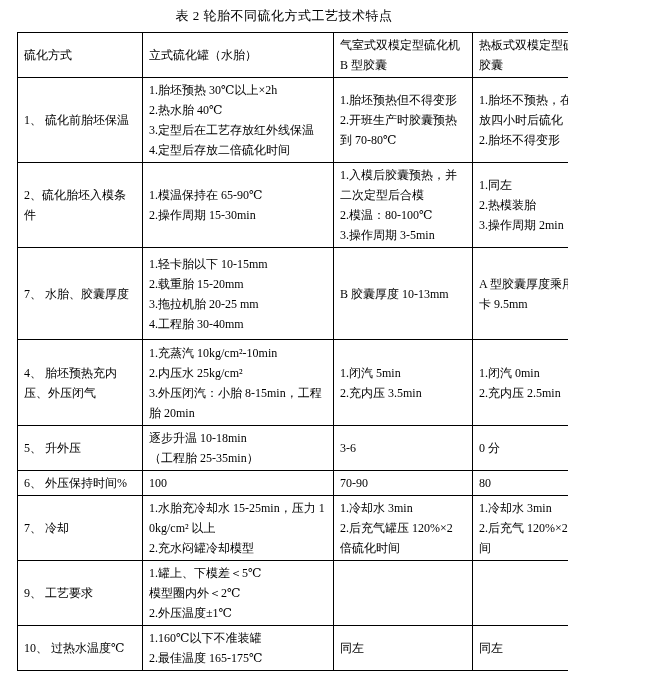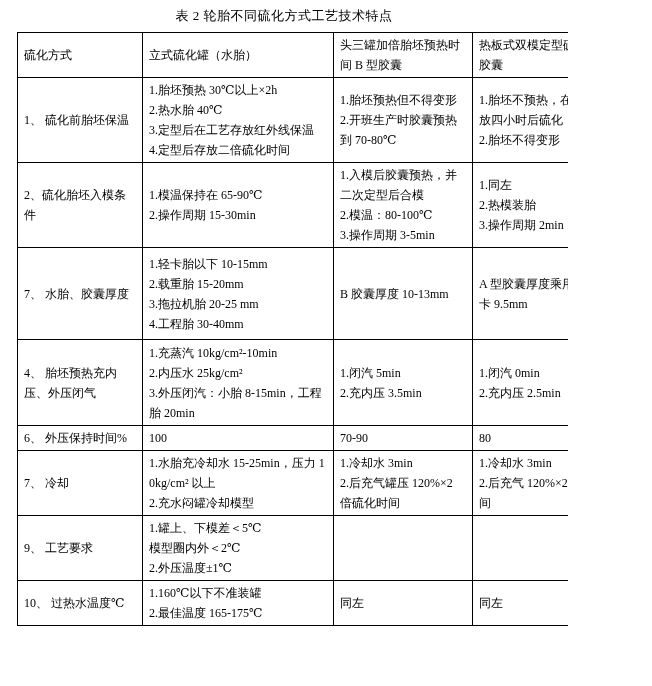--- a/index.html
+++ b/index.html
@@ -70,21 +70,21 @@
     <colgroup>
       <col class="c0">
         <col class="c1">
         <col class="c2">
         <col class="c3">
     </colgroup>
     <tbody>
       <tr class="h-header">
         <td>硫化方式</td>
         <td>立式硫化罐（水胎）</td>
-        <td>头三罐加倍胎坯预热时间 B 型胶囊</td>
+        <td>气室式双模定型硫化机 B 型胶囊</td>
         <td>热板式双模定型硫化机 A 型胶囊</td>
       </tr>
       <tr class="h-r0">
         <td>1、 硫化前胎坯保温</td>
         <td>1.胎坯预热 30℃以上×2h
 2.热水胎 40℃
 3.定型后在工艺存放红外线保温
 4.定型后存放二倍硫化时间</td>
         <td>1.胎坯预热但不得变形
 2.开班生产时胶囊预热到 70-80℃</td>
@@ -114,20 +114,27 @@
       <tr class="h-r3">
         <td>4、 胎坯预热充内压、外压闭气</td>
         <td>1.充蒸汽 10kg/cm²-10min
 2.内压水 25kg/cm²
 3.外压闭汽：小胎 8-15min，工程胎 20min</td>
         <td>1.闭汽 5min
 2.充内压 3.5min</td>
         <td>1.闭汽 0min
 2.充内压 2.5min</td>
       </tr>
+      <tr class="h-r4">
+        <td>5、 升外压</td>
+        <td>逐步升温 10-18min
+（工程胎 25-35min）</td>
+        <td>3-6</td>
+        <td>0 分</td>
+      </tr>
       <tr class="h-r5">
         <td>6、 外压保持时间%</td>
         <td>100</td>
         <td>70-90</td>
         <td>80</td>
       </tr>
       <tr class="h-r6">
         <td>7、 冷却</td>
         <td>1.水胎充冷却水 15-25min，压力 10kg/cm² 以上
 2.充水闷罐冷却模型</td>

